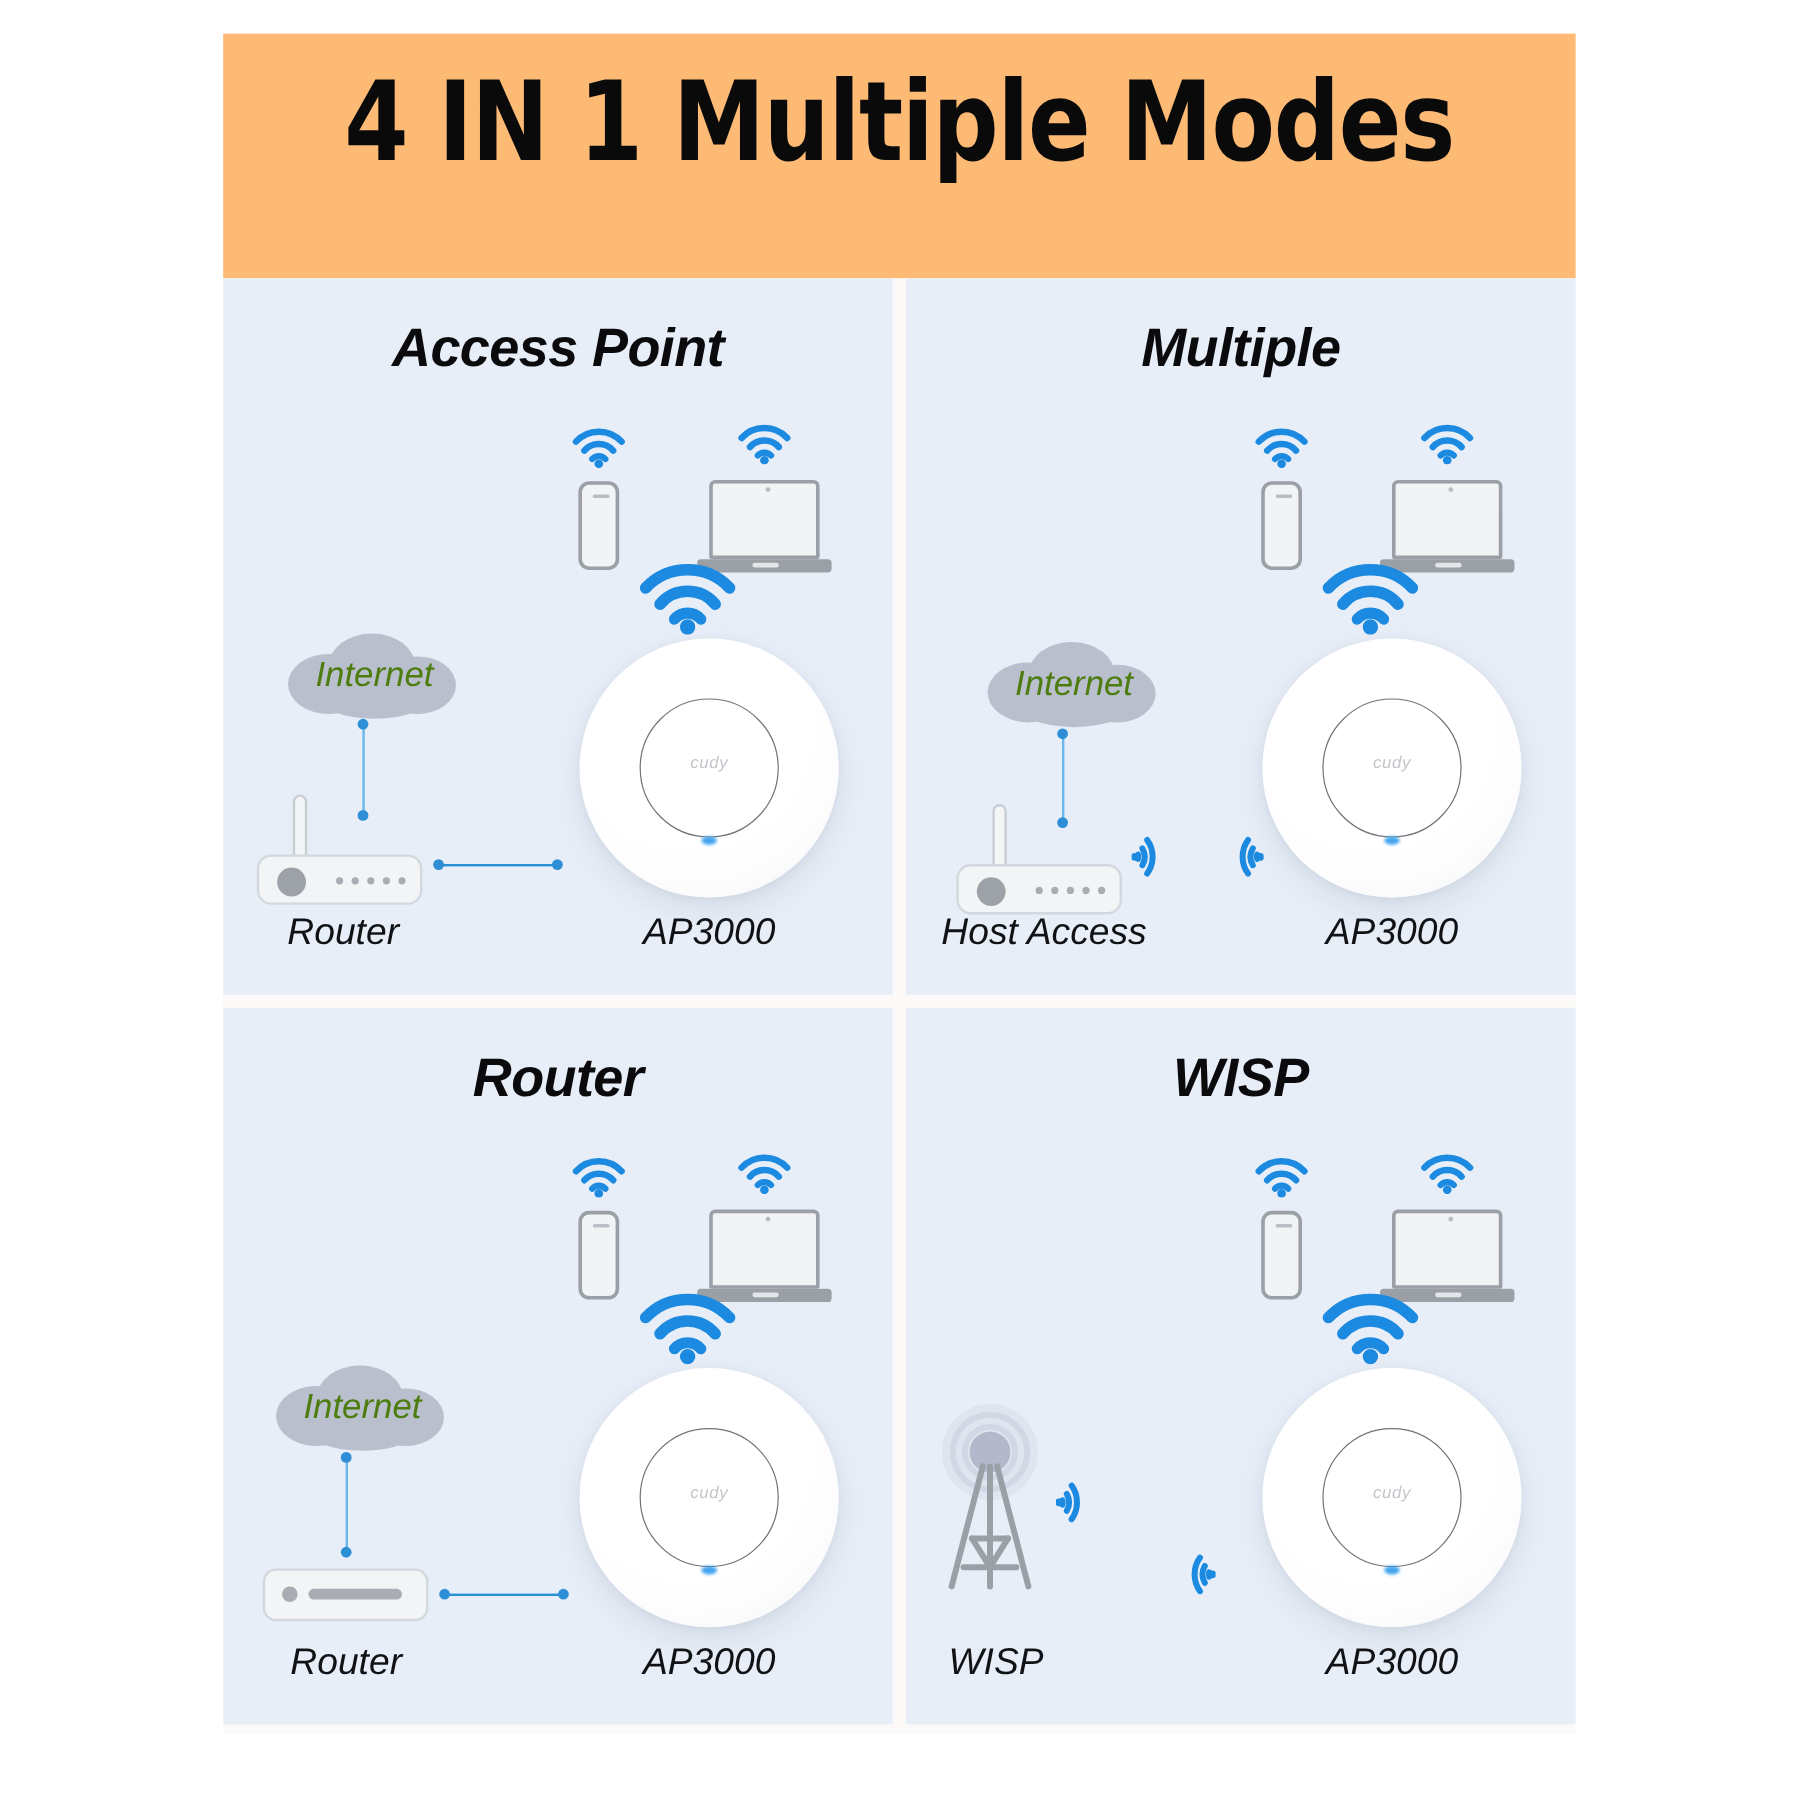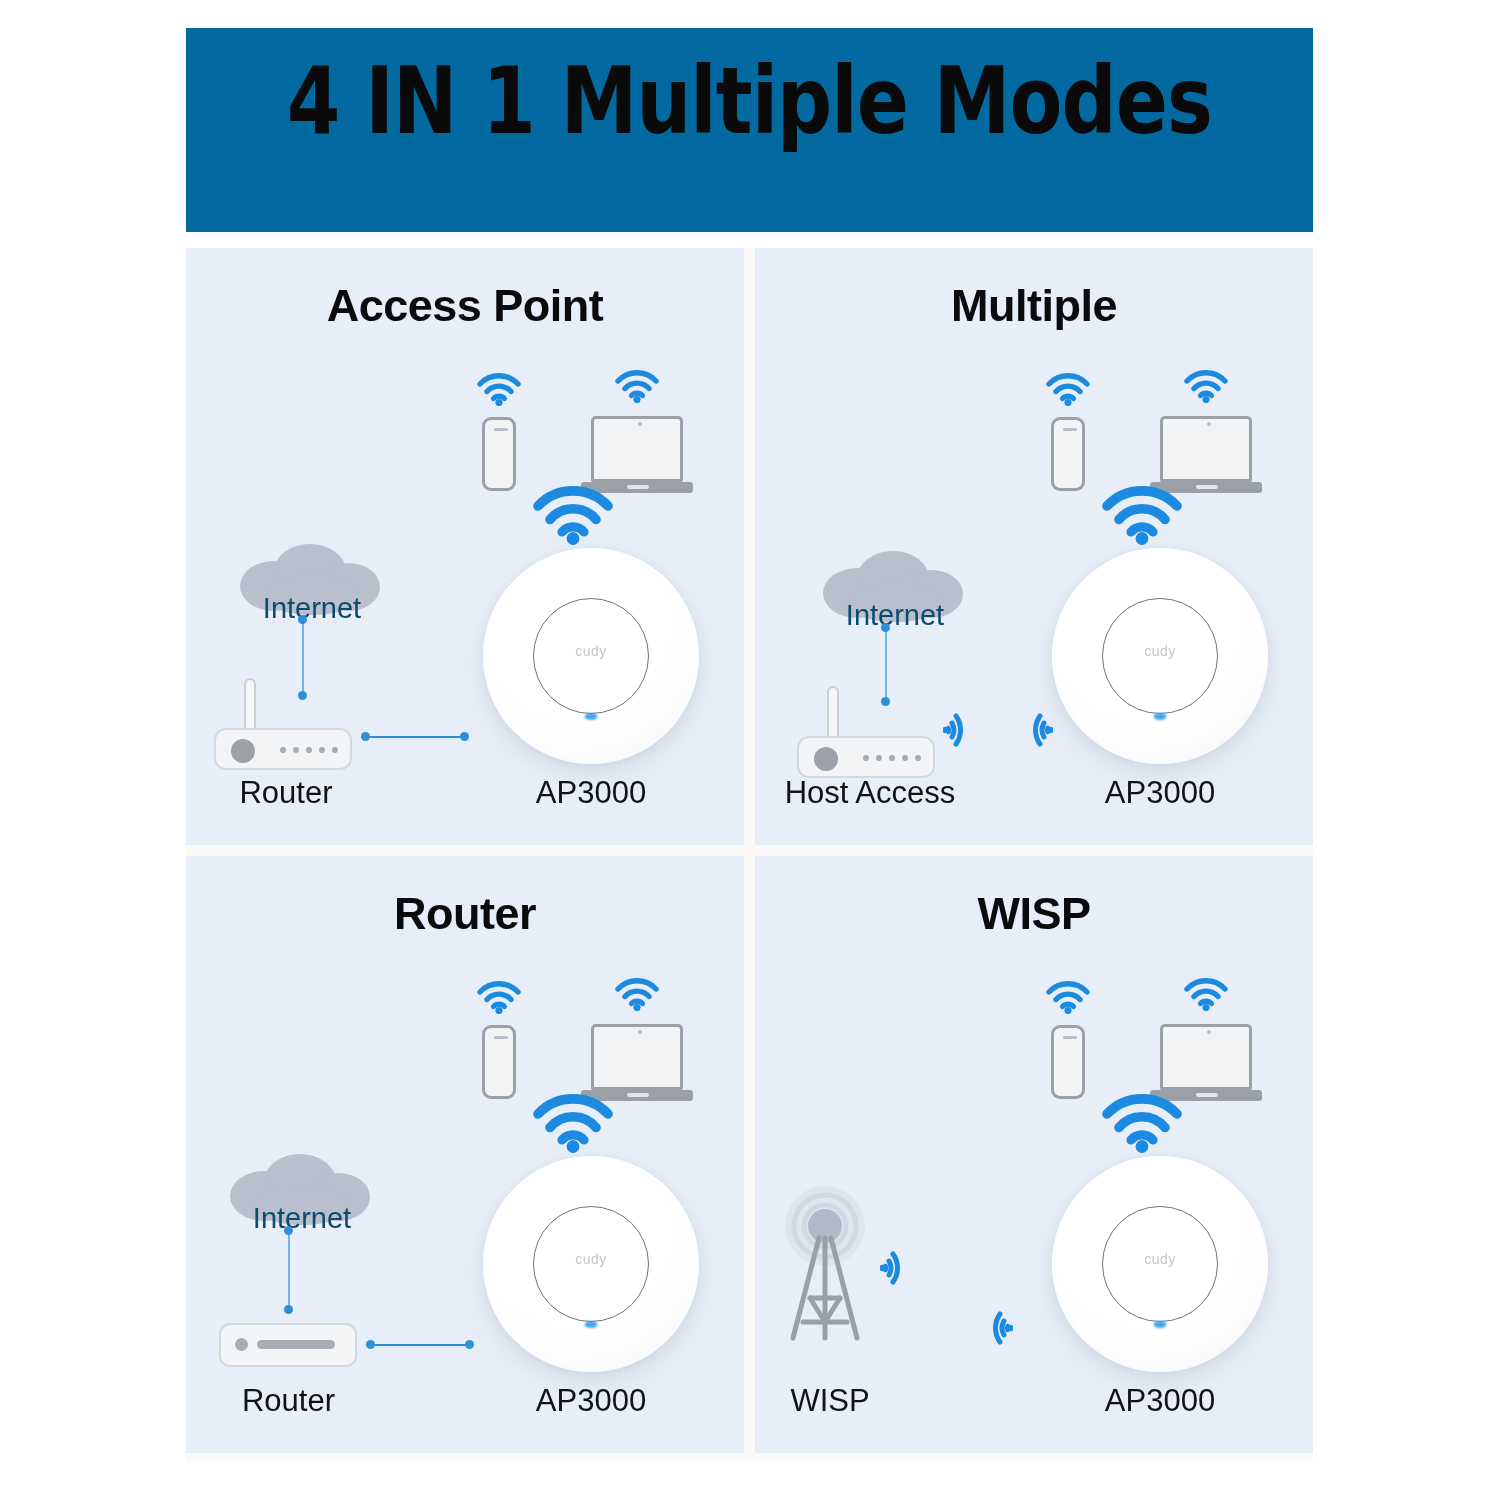--- a/index.html
+++ b/index.html
@@ -13,46 +13,47 @@
     position:relative;
     width:1500px; height:1500px;
     background:#ffffff;
   }
 
   
   .title-band {
     position:absolute;
     left:186px; top:28px;
     width:1127px; height:204px;
-    background:#0369a1;
+    background:#fdba74;
     display:flex; align-items:flex-start; justify-content:center;
   }
   .title {
     font-family:"Liberation Sans Narrow","DejaVu Sans Condensed","Liberation Sans", sans-serif;
     font-weight:700;
     font-size:92px;
     letter-spacing:-1px;
     color:#0a0a0a;
     line-height:1.0;
     padding-top:28px;
     transform:scaleX(0.93);
     transform-origin:center top;
     white-space:nowrap;
   }
 
   
   .grid {
     position:absolute;
-    left:186px; top:248px;
+    left:186px; top:232px;
     width:1127px; height:1213px;
     display:grid;
     grid-template-columns:558px 558px;
     grid-template-rows:597px 597px;
     gap:11px 11px;
     background:#fbfaf8;
+    font-style:italic;
   }
   .panel {
     position:relative;
     background:#e8eef7;
     overflow:hidden;
   }
   .panel-title {
     position:absolute;
     top:32px; left:0; width:100%;
     text-align:center;
@@ -119,26 +120,25 @@
   .arcs svg { display:block; }
 
   
   .cloud { position:absolute; }
   .cloud svg { display:block; }
   .cloud-label {
     position:absolute;
     width:100%; top:50%; left:0;
     transform:translateY(-52%);
     text-align:center;
-    color:#0c4a6e;
+    color:#4d7c0f;
     font-family:"Liberation Sans","DejaVu Sans", sans-serif;
     font-size:29px;
     font-weight:400;
     letter-spacing:0px;
-    margin-top:29px;
   }
 
   
   .router { position:absolute; width:138px; height:92px; }
   .router-antenna {
     position:absolute;
     left:30px; top:0;
     width:12px; height:62px;
     border:2.5px solid #c9ced4;
     border-radius:6px;

